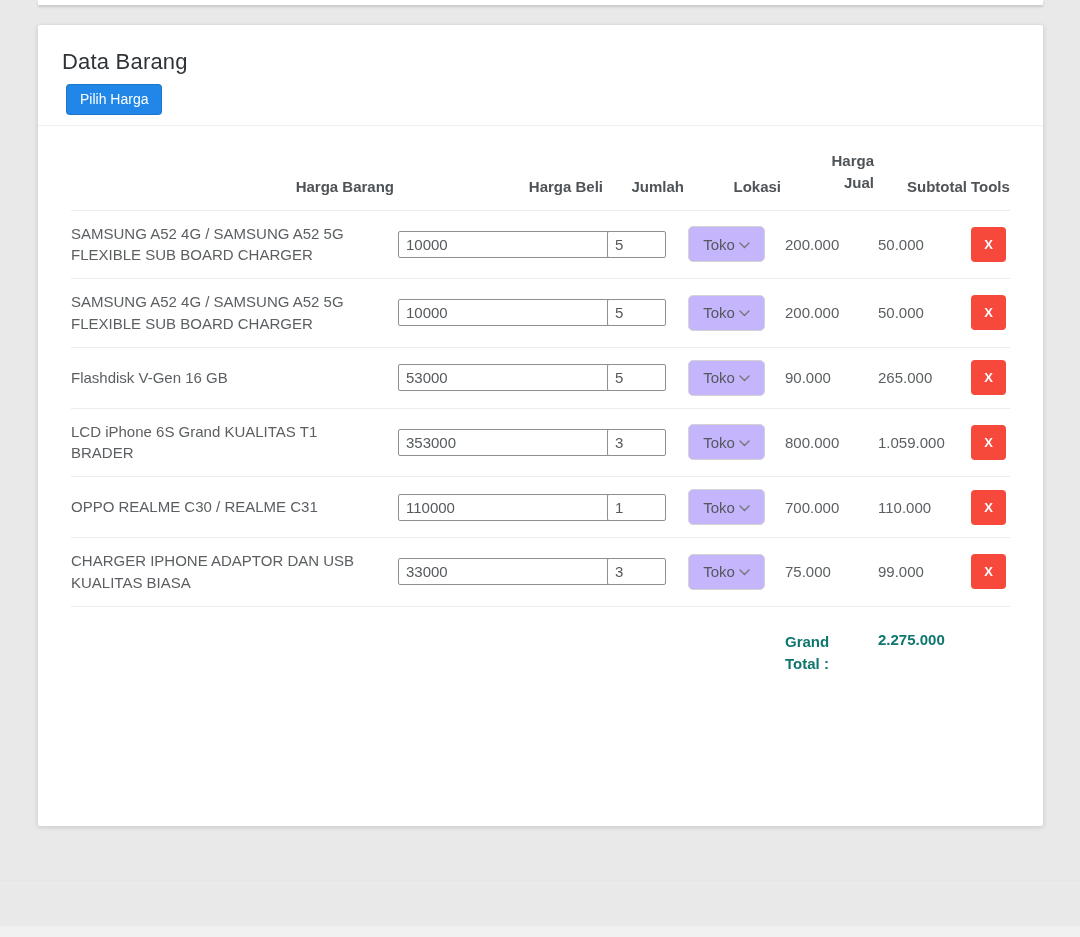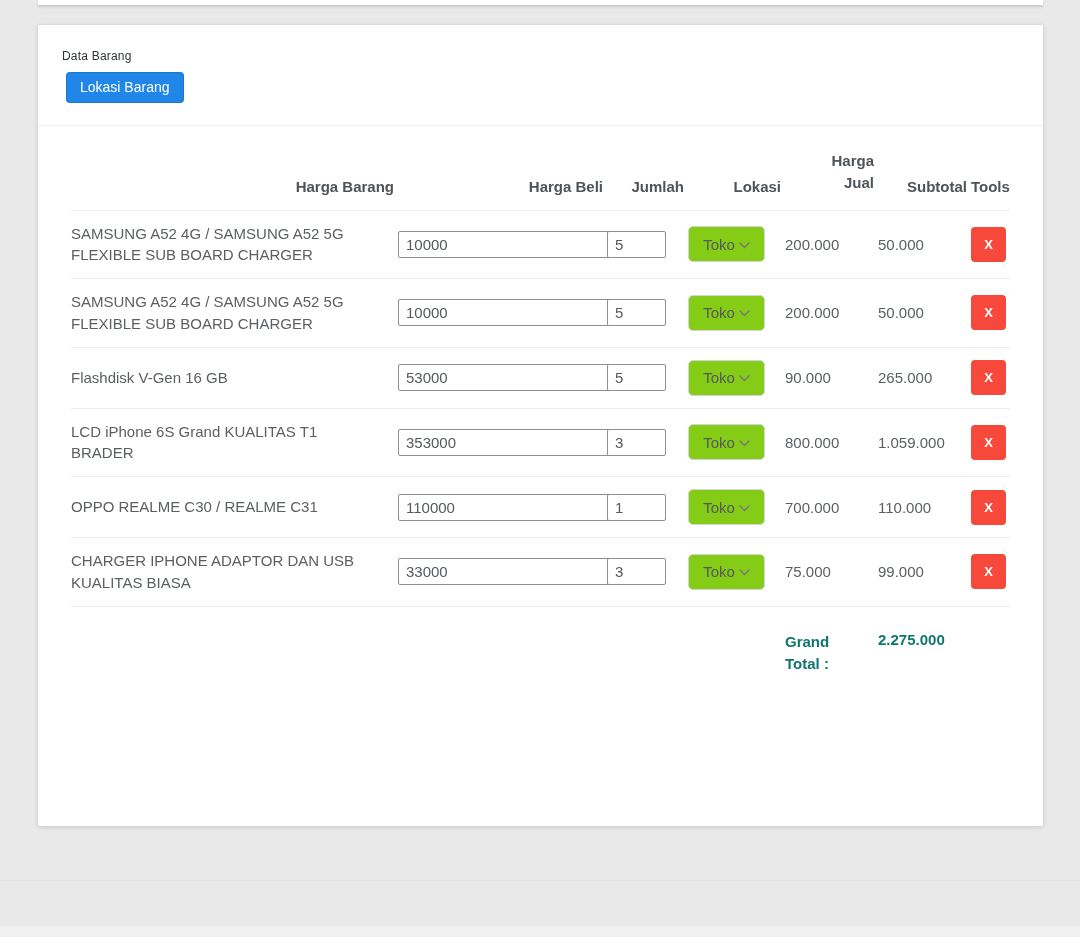--- a/index.html
+++ b/index.html
@@ -17,21 +17,21 @@
     box-shadow: 0 2px 3px rgba(0,0,0,0.14);
   }
   .card {
     position: absolute; left: 38px; top: 25px;
     width: 1005px; height: 801px;
     background: #ffffff;
     border-radius: 2px;
     box-shadow: 0 1px 5px rgba(0,0,0,0.16);
   }
   .card-header { padding: 24px 24px 0 24px; height: 101px; border-bottom: 1px solid #f0f0f0; }
-  .page-title { font-size: 12px; font-weight: 500; color: #2f3438; letter-spacing: .2px; }
+  .page-title { font-size: 22px; font-weight: 500; color: #2f3438; letter-spacing: .2px; }
   .btn-primary {
     margin-top: 9px; margin-left: 4px;
     display: inline-block;
     padding: 6px 13px 7px 13px;
     font-size: 14px; color: #ffffff;
     border: 1px solid rgba(0,0,0,0.12);
     border-radius: 4px;
     cursor: pointer;
     font-family: inherit;
   }
@@ -62,21 +62,21 @@
   .inp {
     border: 1px solid #8f8f8f; border-radius: 2px;
     height: 27px; font-size: 15px; color: #555a5e;
     padding: 0 7px; font-family: inherit; background: #fff;
   }
   .inp-harga { width: 214px; }
   .inp-jumlah { width: 59px; }
   .select-box {
     width: 77px; height: 36px;
     border: 1px solid #d4d4d4; border-radius: 5px;
-    background: #84cc16;
+    background: #c4b5fd;
     display: flex; align-items: center; justify-content: center;
     gap: 4px; cursor: pointer;
   }
   .select-label {
     font-size: 15px; color: #55595d;
     max-width: 33px; overflow: hidden; white-space: nowrap;
   }
   .chevron { display: inline-flex; margin-top: 2px; }
   .cell-num { padding-right: 4px; }
   .btn-delete {
@@ -101,21 +101,21 @@
   }
 </style>
 </head>
 <body>
 
 <div class="top-strip"></div>
 
 <div class="card">
   <div class="card-header">
     <div class="page-title">Data Barang</div>
-    <button class="btn-primary" style="background: rgb(32, 135, 232);">Lokasi Barang</button>
+    <button class="btn-primary" style="background: rgb(32, 135, 232);">Pilih Harga</button>
   </div>
 
   <table class="items">
     <colgroup>
       <col class="c-name">
         <col class="c-beli">
         <col class="c-jumlah">
         <col class="c-lokasi">
       <col class="c-jual">
         <col class="c-subtotal">

